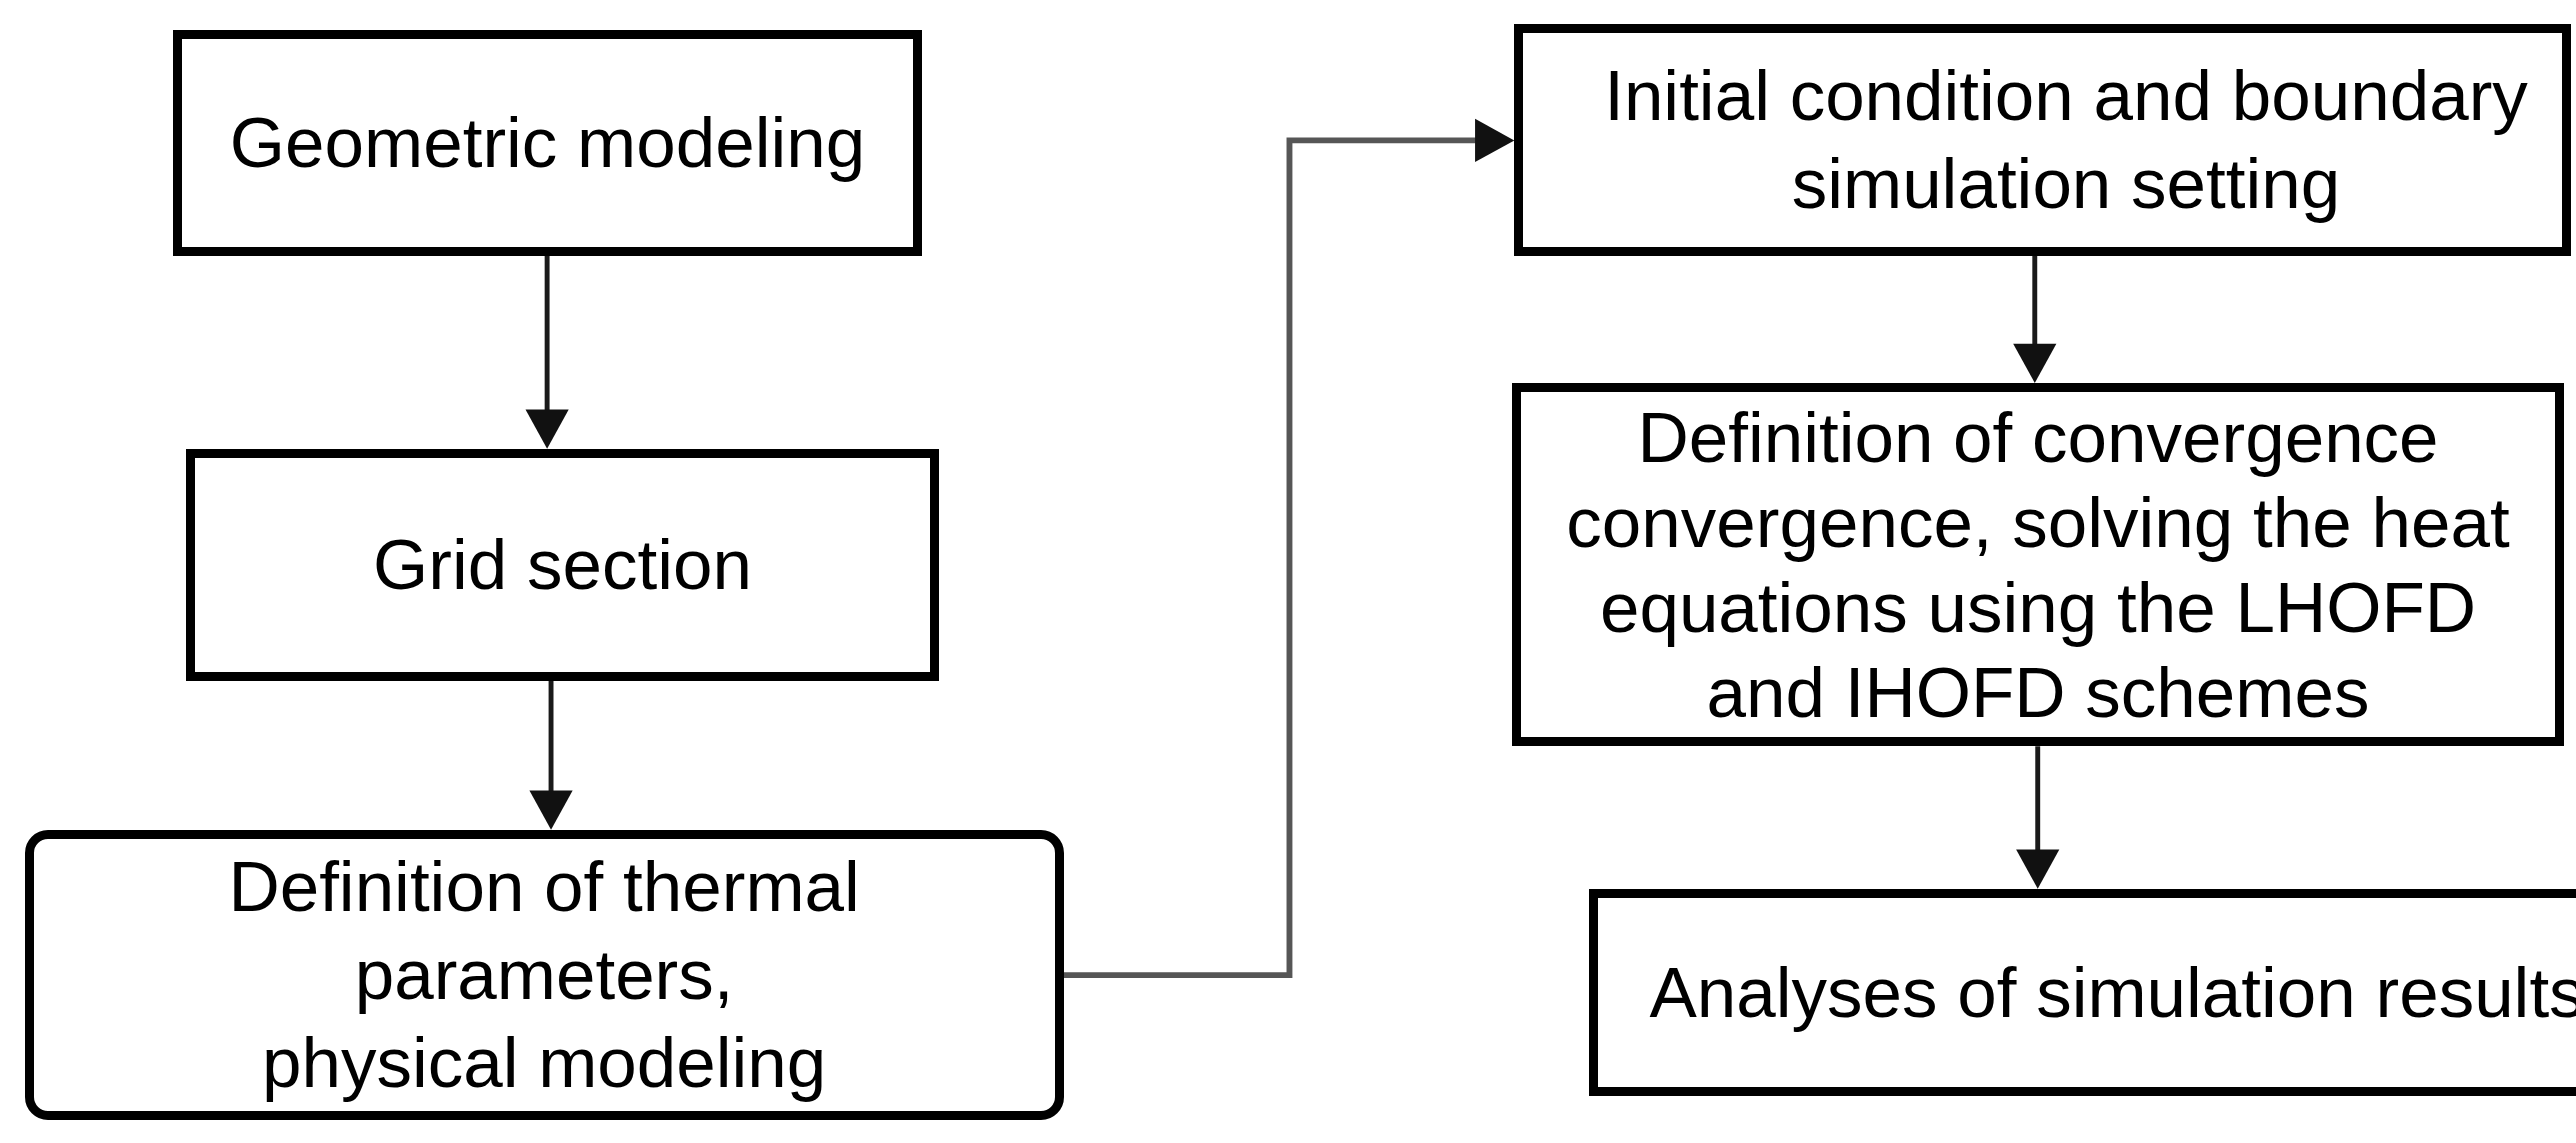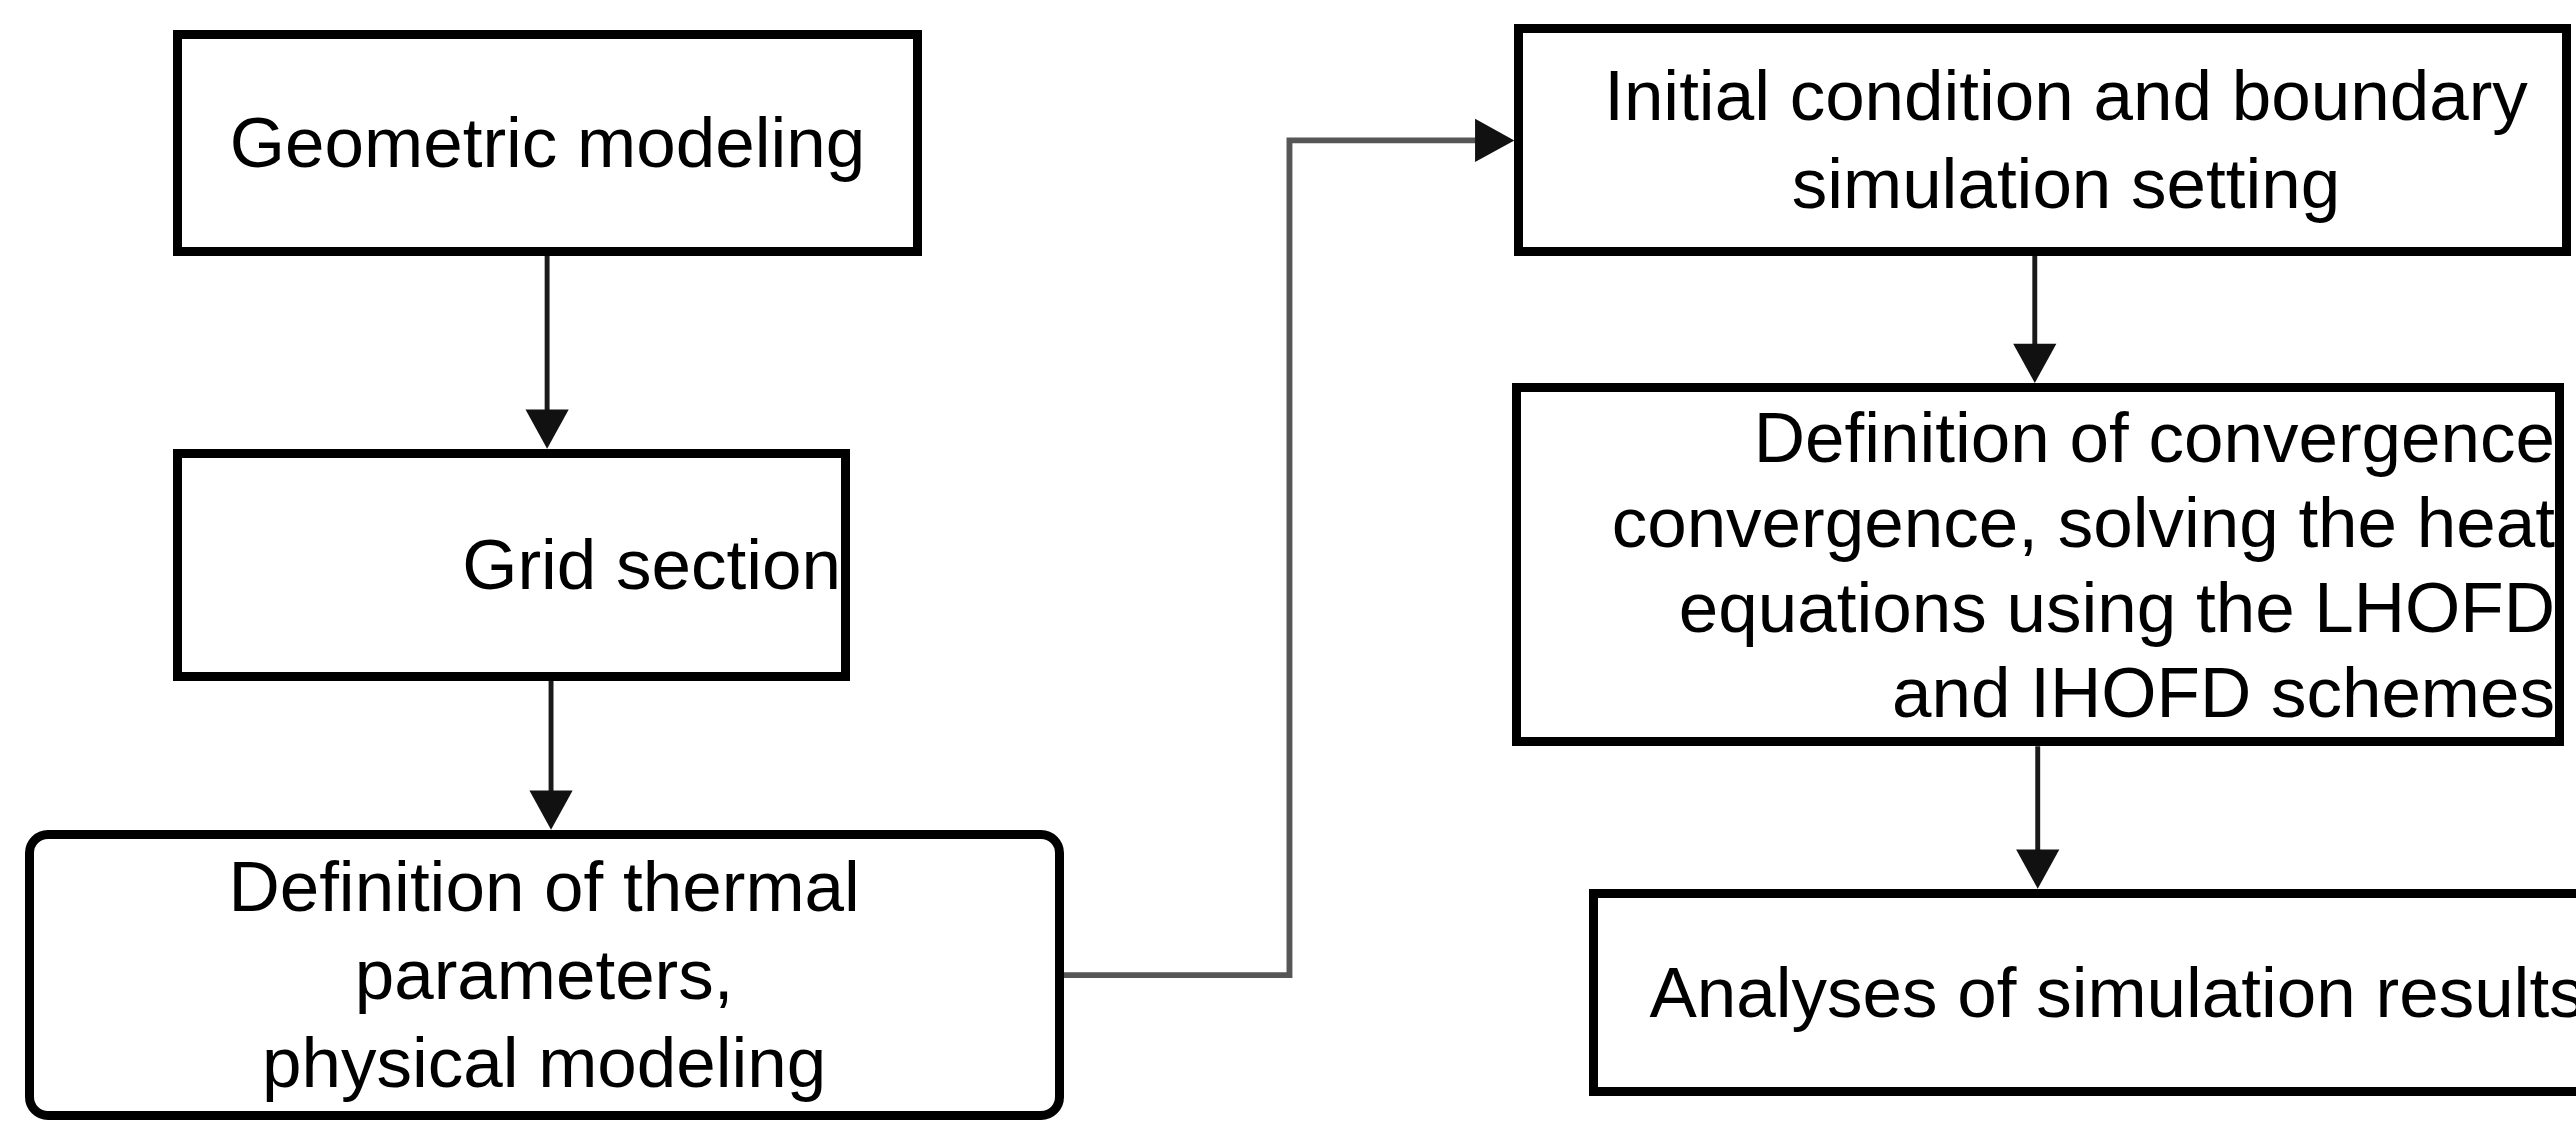--- a/index.html
+++ b/index.html
@@ -32,24 +32,24 @@
     flex-direction: column;
     align-items: center;
     justify-content: center;
     text-align: center;
     font-size: 71px;
     line-height: 88px;
     letter-spacing: 0;
   }
   .box .line { display: block; white-space: nowrap; }
   .box-a { left: 173px;  top: 29.5px;  width: 749px;  height: 226px; }
-  .box-b { left: 173px;  top: 449px; width: 677px;  height: 232px; align-items: flex-end; }
+  .box-b { left: 186px;  top: 449px; width: 753px;  height: 232px; }
   .box-c { left: 24.6px;   top: 830px; width: 1039px; height: 290px; border-radius: 23px; }
   .box-d { left: 1514px; top: 23.6px;  width: 1057px; height: 232px; padding-left: 47px; }
-  .box-e { left: 1512px; top: 383px; width: 1052px; height: 363px; line-height: 85px; align-items: flex-end; }
+  .box-e { left: 1512px; top: 383px; width: 1052px; height: 363px; line-height: 85px; }
   .box-f { left: 1589px; top: 889px; width: 1056px; height: 207px; }
 </style>
 </head>
 <body>
 
 <div class="canvas">
 
   <svg class="connectors" width="2576" height="1143" viewBox="0 0 2623 1164" xmlns="http://www.w3.org/2000/svg">
     <g>
       <line x1="557" y1="260" x2="557" y2="420" stroke="#1a1a1a" stroke-width="5"></line>

